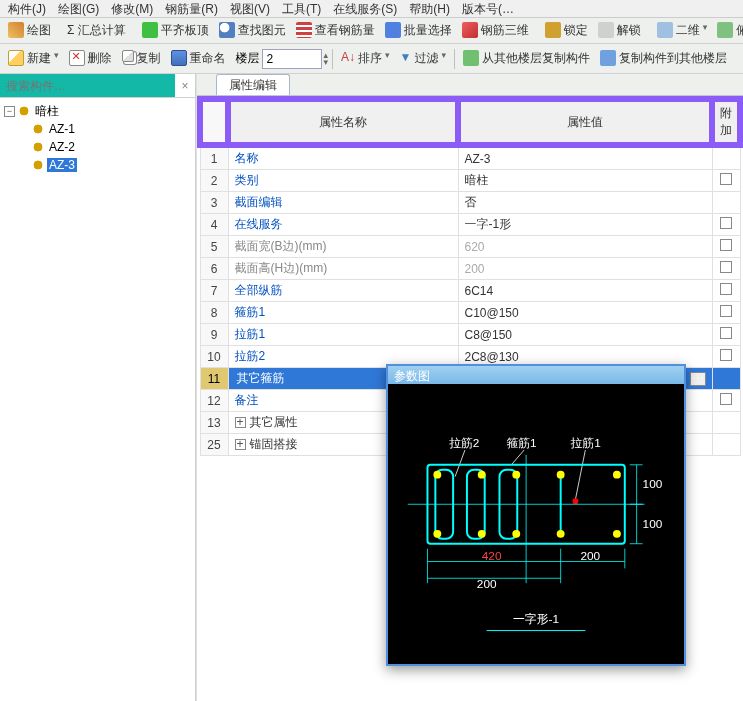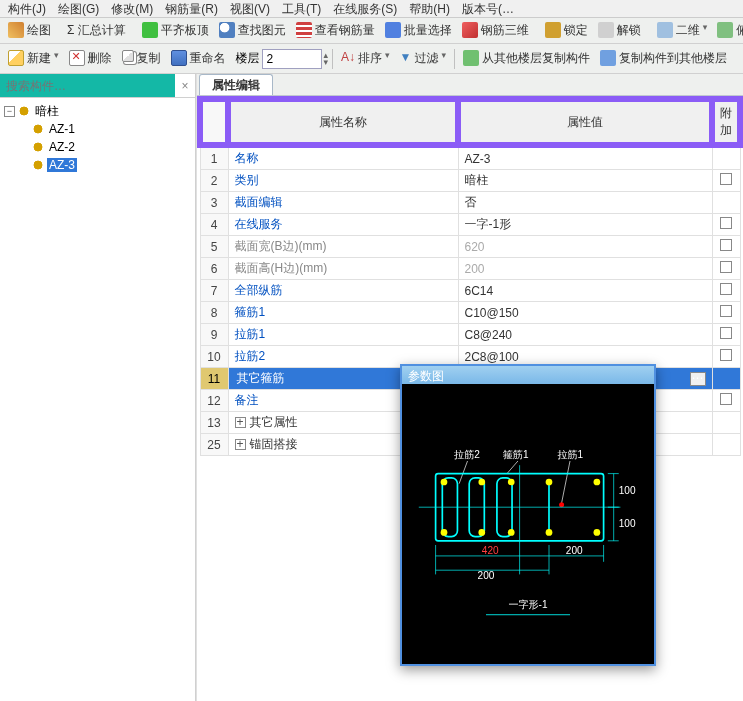--- a/index.html
+++ b/index.html
@@ -27,41 +27,41 @@
     .tree-node { display: flex; align-items: center; height: 18px; gap: 3px; cursor: pointer; }
     .tree-toggle { width: 11px; height: 11px; border: 1px solid #888; display: flex; align-items: center; justify-content: center; font-size: 9px; line-height: 1; color: #555; }
     .gear-icon { width: 12px; height: 12px; background: radial-gradient(circle, #d4a000 30%, #d4a000 50%, transparent 55%); border-radius: 50%; position: relative; }
     .gear-icon::before { content: ''; position: absolute; inset: -2px; background: repeating-conic-gradient(#d4a000 0 20deg, transparent 20deg 45deg); border-radius: 50%; z-index: -1; }
     .tree-children { padding-left: 28px; }
     .tree-label { padding: 0 2px; }
     .tree-label.selected { background: #3078d8; color: #fff; }
     
     .content { flex: 1; background: #fff; display: flex; flex-direction: column; border-left: 1px solid #e0e0e0; }
     .tab-bar { display: flex; background: #eef0ee; height: 22px; border-bottom: 1px solid #c0c8d0; }
-    .tab { padding: 2px 12px; border: 1px solid #a8b8c8; border-bottom: none; background: #fff; color: #333; margin-left: 2px; border-radius: 3px 3px 0 0; font-weight: bold; }
+    .tab { padding: 2px 12px; border: 1px solid #a8b8c8; border-bottom: none; background: #fff; color: #333; margin-left: 19px; border-radius: 3px 3px 0 0; }
     
     .prop-table { flex: 1; overflow: auto; }
     table { border-collapse: collapse; width: 100%; }
     th { background: #f0f0f0; border: 6px solid #8b5cf6; padding: 3px; font-weight: normal; color: #333; height: 22px; }
     td { border: 1px solid #e0e0e0; padding: 2px 6px; height: 19px; }
     .row-num { width: 28px; text-align: center; background: #f8f8f8; color: #444; }
     .prop-name { width: 230px; color: #0050c0; }
     .prop-name.black { color: #333; }
     .prop-name.gray { color: #888; }
     .prop-val { color: #333; }
     .prop-val.gray { color: #aaa; }
     .attach { width: 28px; text-align: center; }
     .checkbox { display: inline-block; width: 12px; height: 12px; border: 1px solid #888; background: #fff; }
     .row-selected td { background: #3078d8 !important; color: #fff !important; }
     .row-selected .prop-name { color: #fff !important; padding-left: 8px; }
     .row-selected .row-num { background: #e0c870 !important; color: #000 !important; }
     .expand-btn { display: inline-block; width: 11px; height: 11px; border: 1px solid #888; text-align: center; line-height: 9px; color: #555; margin-right: 4px; }
     .ellipsis-btn { display: inline-block; width: 16px; height: 14px; border: 1px solid #888; background: #f0f0f0; text-align: center; line-height: 10px; float: right; }
     
-    .diagram-popup { position: absolute; left: 400px; top: 364px; width: 256px; border: 2px solid #5090e0; background: #000; box-shadow: 0 4px 12px rgba(0,0,0,0.4); }
+    .diagram-popup { position: absolute; left: 386px; top: 364px; width: 300px; border: 2px solid #5090e0; background: #000; box-shadow: 0 4px 12px rgba(0,0,0,0.4); }
     .diagram-title { background: linear-gradient(#a0d0f0, #7ab8e8); color: #fff; padding: 2px 6px; height: 18px; }
     .diagram-body { height: 280px; background: #000; position: relative; }
     
     svg.section { width: 100%; height: 100%; }
     .section line, .section rect, .section path { stroke: #00ffff; fill: none; }
     .section .dim { stroke: #00ffff; stroke-width: 0.8; }
     .section text { fill: #fff; font-size: 12px; }
     .section text.red { fill: #ff4040; }
     .section .dot-y { fill: #ffff00; stroke: none; }
     .section .dot-r { fill: #ff0000; stroke: none; }
@@ -276,27 +276,27 @@
             </tr>
             <tr>
               <td class="row-num">8</td>
               <td class="prop-name">箍筋1</td>
               <td class="prop-val">C10@150</td>
               <td class="attach"><span class="checkbox"></span></td>
             </tr>
             <tr>
               <td class="row-num">9</td>
               <td class="prop-name">拉筋1</td>
-              <td class="prop-val">C8@240</td>
+              <td class="prop-val">C8@150</td>
               <td class="attach"><span class="checkbox"></span></td>
             </tr>
             <tr>
               <td class="row-num">10</td>
               <td class="prop-name">拉筋2</td>
-              <td class="prop-val">2C8@100</td>
+              <td class="prop-val">2C8@130</td>
               <td class="attach"><span class="checkbox"></span></td>
             </tr>
             <tr class="row-selected">
               <td class="row-num">11</td>
               <td class="prop-name">其它箍筋</td>
               <td class="prop-val">
                 <span class="ellipsis-btn">⋯</span>
               </td>
               <td class="attach"></td>
             </tr>

